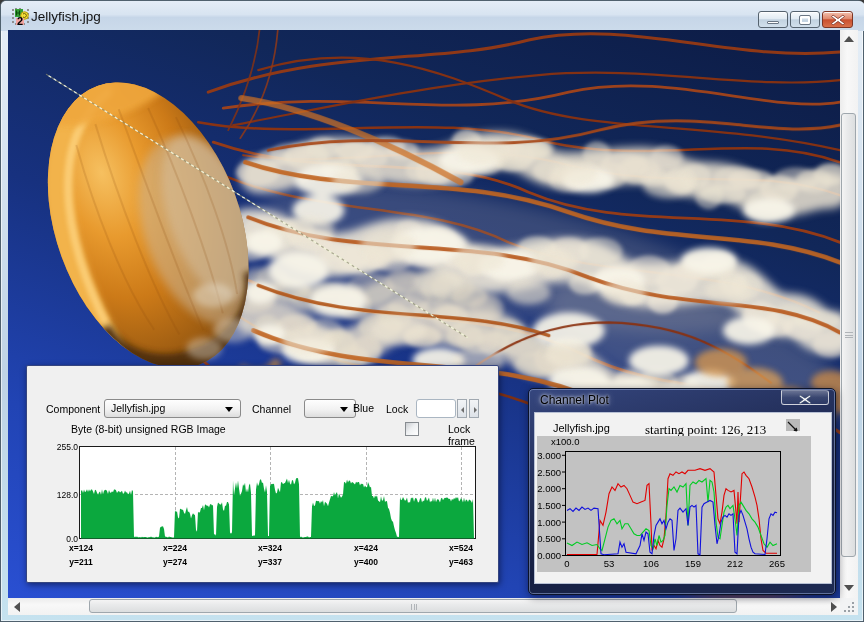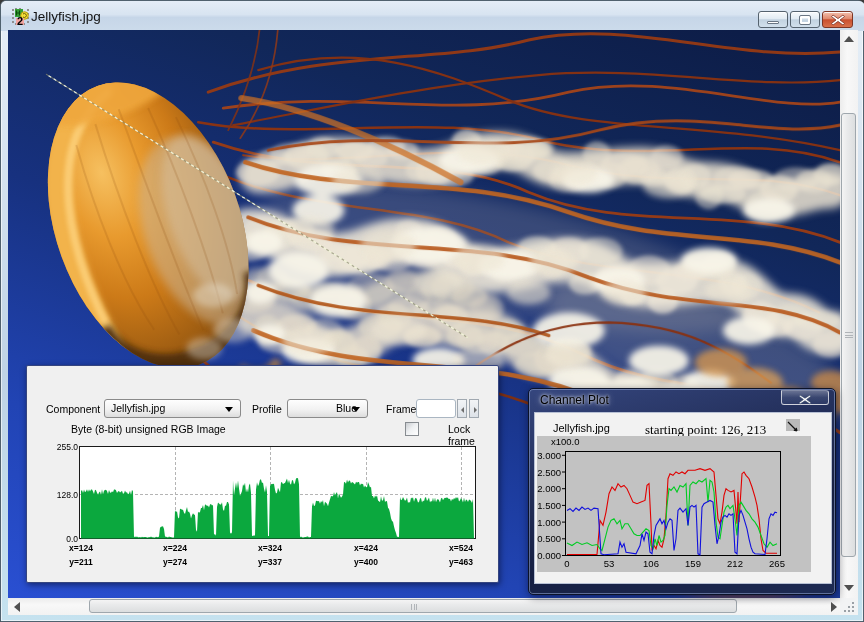--- a/index.html
+++ b/index.html
@@ -415,23 +415,23 @@
             <rect x="8" y="8" width="2" height="2"></rect>
             <rect x="4" y="12" width="2" height="2"></rect>
           </g>
         </svg>
     </div>
   </div>
 
   <div id="dlgL">
     <div class="lbl" style="left:19px;top:37px;">Component</div>
     <div class="combo" style="left:77px;top:33px;width:137px;">Jellyfish.jpg<div class="ca"></div></div>
-    <div class="lbl" style="left:225px;top:37px;">Profile</div>
-    <div class="combo" style="left:260px;top:33px;width:81px;padding-left:48px;">Blue<div class="ca"></div></div>
-    <div class="lbl" style="left:359px;top:37px;">Frame</div>
+    <div class="lbl" style="left:225px;top:37px;">Channel</div>
+    <div class="combo" style="left:277px;top:33px;width:52px;padding-left:48px;">Blue<div class="ca"></div></div>
+    <div class="lbl" style="left:359px;top:37px;">Lock</div>
     <div style="position:absolute;left:389px;top:33px;width:40px;height:19px;background:#fff;border:1px solid #aab6c2;border-radius:3px;"></div>
     <div class="spin" style="left:430px;top:33px;">
         <div class="arrow" style="left:2.5px;top:6.5px;border-top:3px solid transparent;border-bottom:3px solid transparent;border-right:3.5px solid #6e6e6e;"></div>
       </div>
     <div class="spin" style="left:442px;top:33px;">
         <div class="arrow" style="left:3.5px;top:6.5px;border-top:3px solid transparent;border-bottom:3px solid transparent;border-left:3.5px solid #6e6e6e;"></div>
       </div>
     <div class="lbl" style="left:44px;top:57px;">Byte (8-bit) unsigned RGB Image</div>
     <div id="chk"></div>
     <div class="lbl" style="left:396px;top:57px;padding-left:25px;">Lock frame</div>

